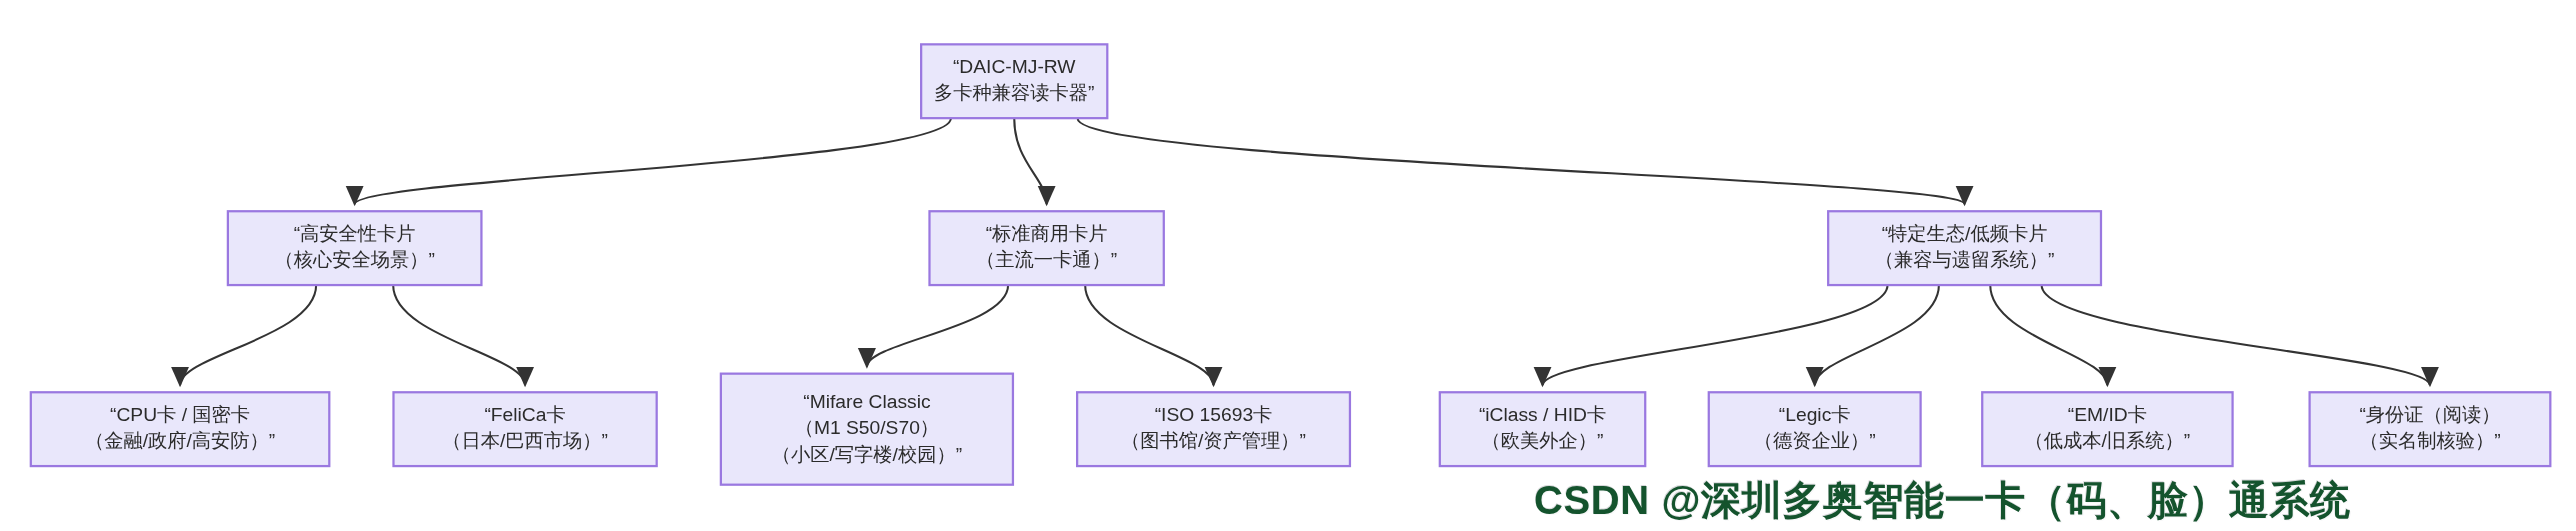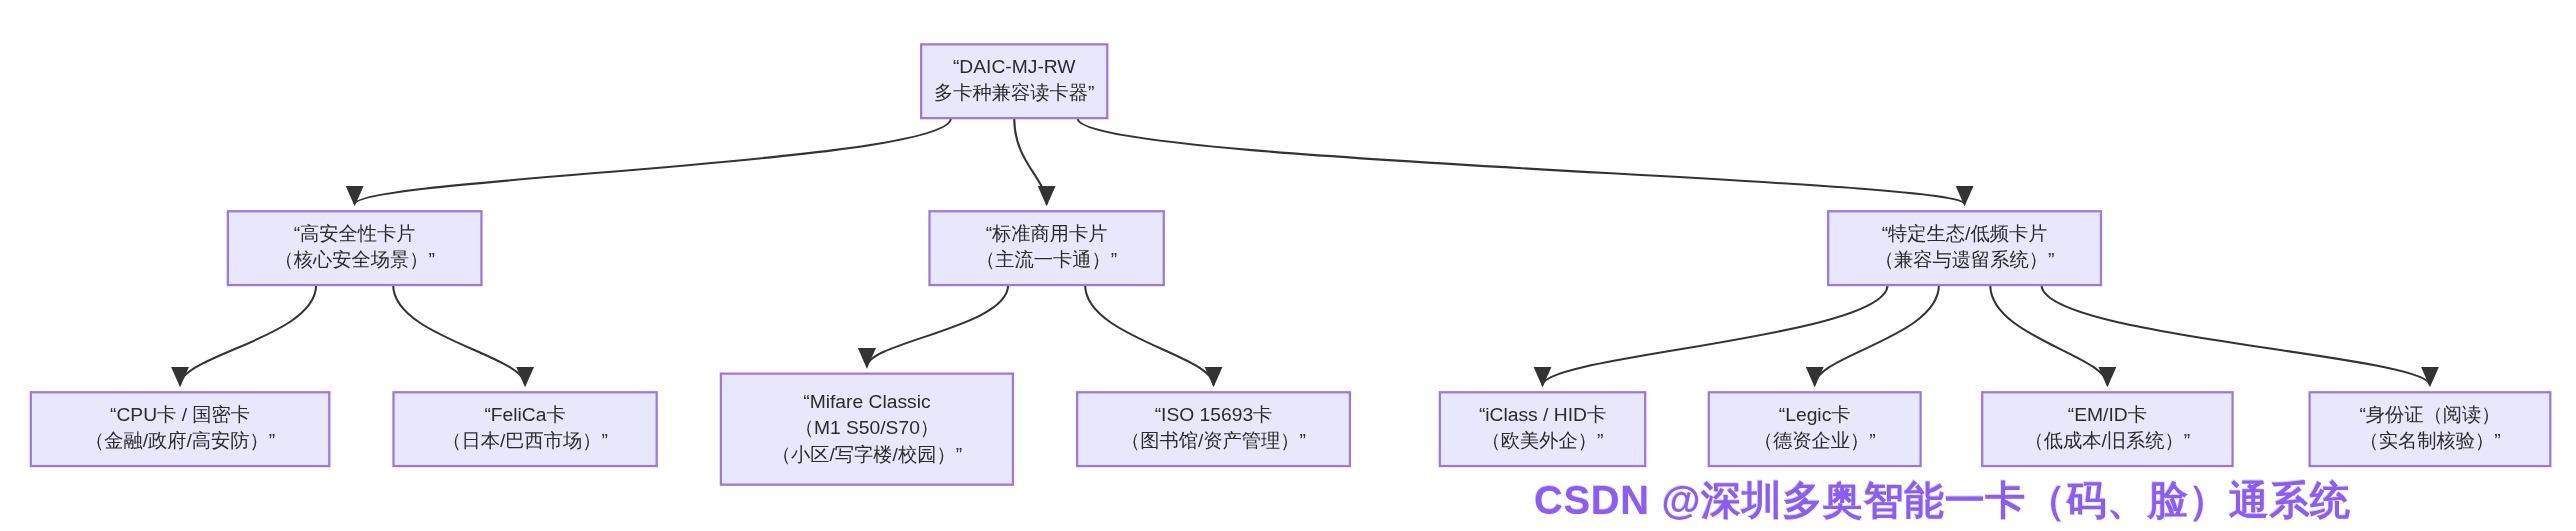--- a/index.html
+++ b/index.html
@@ -12,21 +12,21 @@
   .edge-path{fill:none;stroke:#333333;stroke-width:3.2px;}
   .node-box{fill:#E9E7FB;stroke:#9A78E0;stroke-width:3.5px;}
   .node-text{
     font-family:"Liberation Sans","DejaVu Sans",sans-serif;
     font-size:30px;fill:#2b2b2b;text-anchor:middle;
     dominant-baseline:middle;white-space:pre;
   }
   .watermark{
     position:absolute;left:1534px;top:461px;
     font-family:"Liberation Sans","DejaVu Sans",sans-serif;
-    font-size:40px;font-weight:600;color:#8b5cf6;
+    font-size:40px;font-weight:600;color:#14532d;
     text-shadow:1.3px 1.3px 0 #f7f7f8,-0.6px -0.6px 0 #d7d7da;
     white-space:nowrap;pointer-events:none;letter-spacing:0.6px;
   }
 </style>
 </head>
 <body>
 
 <div id="diagram-root">
   <svg id="flow" viewBox="0 0 4013 828" xmlns="http://www.w3.org/2000/svg">
     <defs>

